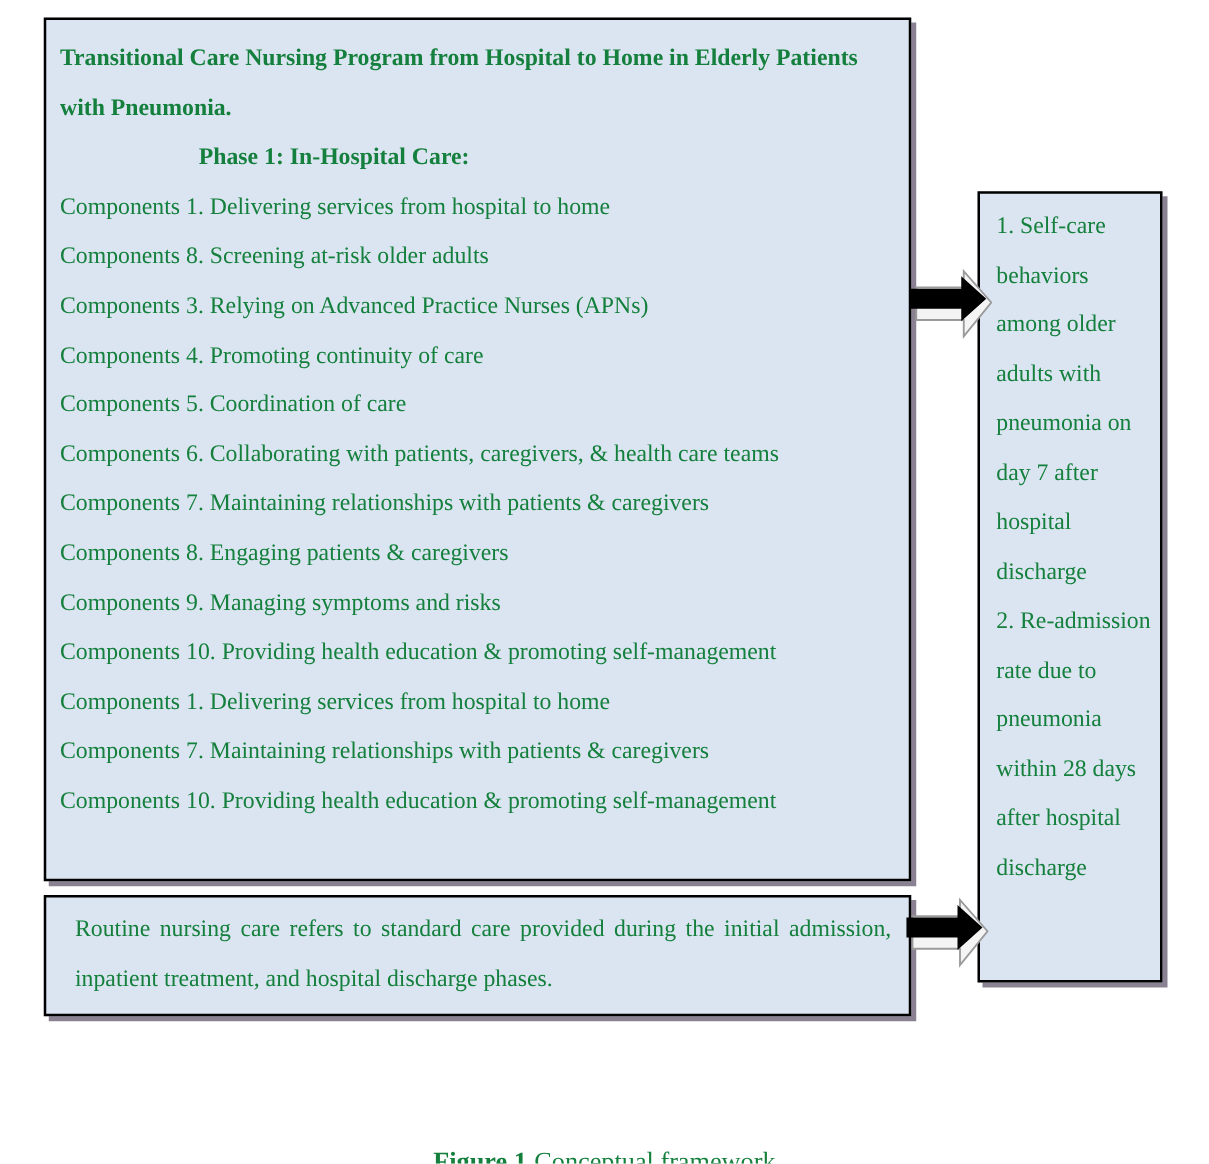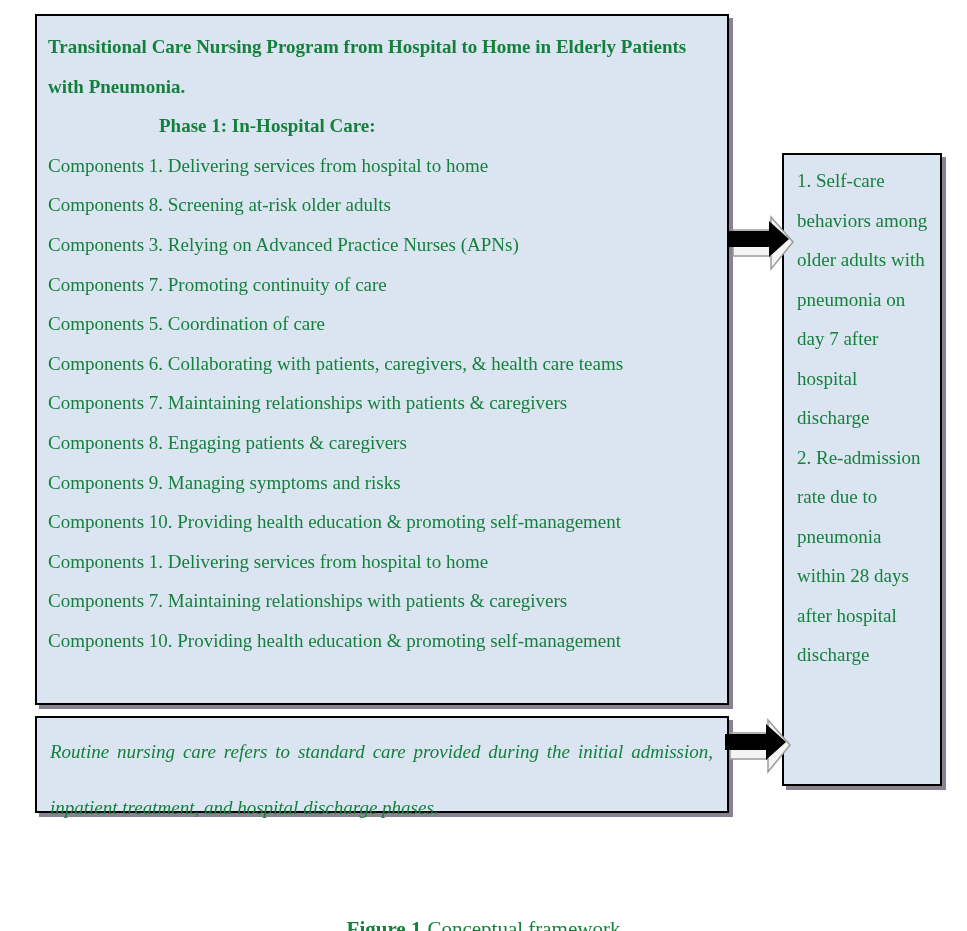--- a/index.html
+++ b/index.html
@@ -14,24 +14,24 @@
   }
   .intervention {
     left:35px; top:14px; width:694px; height:691px;
     padding:11px 14px 0 11px; font-size:19px; line-height:39.6px;
   }
   .main-title { font-weight:bold; max-width:676px; }
   .phase-heading { font-weight:bold; margin-left:111px; }
   .component-item { white-space:nowrap; }
   .routine {
     left:35px; top:716px; width:694px; height:97px;
-    padding:6px 14px 0 13px; font-size:19px; line-height:56px; text-align:justify;font-style:italic;
+    padding:6px 14px 0 23px; font-size:19px; line-height:40px; text-align:justify;
   }
   .outcomes {
-    left:782px; top:153px; width:160px; height:633px;
+    left:782px; top:153px; width:148px; height:633px;
     padding:6px 6px 0 13px; font-size:19px; line-height:39.5px;
   }
   .arrow { position:absolute; z-index:5; width:66px; height:60px; }
   .arrow-1 { left:728px; top:212px; }
   .arrow-2 { left:725px; top:715px; }
   .caption {
     position:absolute; left:0; top:872px; width:100%;
     text-align:center; font-size:21px;margin-top:45px;
   }
   .caption .cap-label { font-weight:bold; margin-right:6px; }
@@ -40,21 +40,21 @@
 <body>
 
 <div class="page">
 
   <div class="box intervention">
     <div class="main-title">Transitional Care Nursing Program from Hospital to Home in Elderly Patients with Pneumonia.</div>
     <div class="phase-heading">Phase 1: In-Hospital Care:</div>
     <div class="component-item">Components 1. Delivering services from hospital to home</div>
     <div class="component-item">Components 8. Screening at-risk older adults</div>
     <div class="component-item">Components 3. Relying on Advanced Practice Nurses (APNs)</div>
-    <div class="component-item">Components 7. Promoting continuity of care</div>
+    <div class="component-item">Components 4. Promoting continuity of care</div>
     <div class="component-item">Components 5. Coordination of care</div>
     <div class="component-item">Components 6. Collaborating with patients, caregivers, &amp; health care teams</div>
     <div class="component-item">Components 7. Maintaining relationships with patients &amp; caregivers</div>
     <div class="component-item">Components 8. Engaging patients &amp; caregivers</div>
     <div class="component-item">Components 9. Managing symptoms and risks</div>
     <div class="component-item">Components 10. Providing health education &amp; promoting self-management</div>
     <div class="component-item">Components 1. Delivering services from hospital to home</div>
     <div class="component-item">Components 7. Maintaining relationships with patients &amp; caregivers</div>
     <div class="component-item">Components 10. Providing health education &amp; promoting self-management</div>
   </div>

